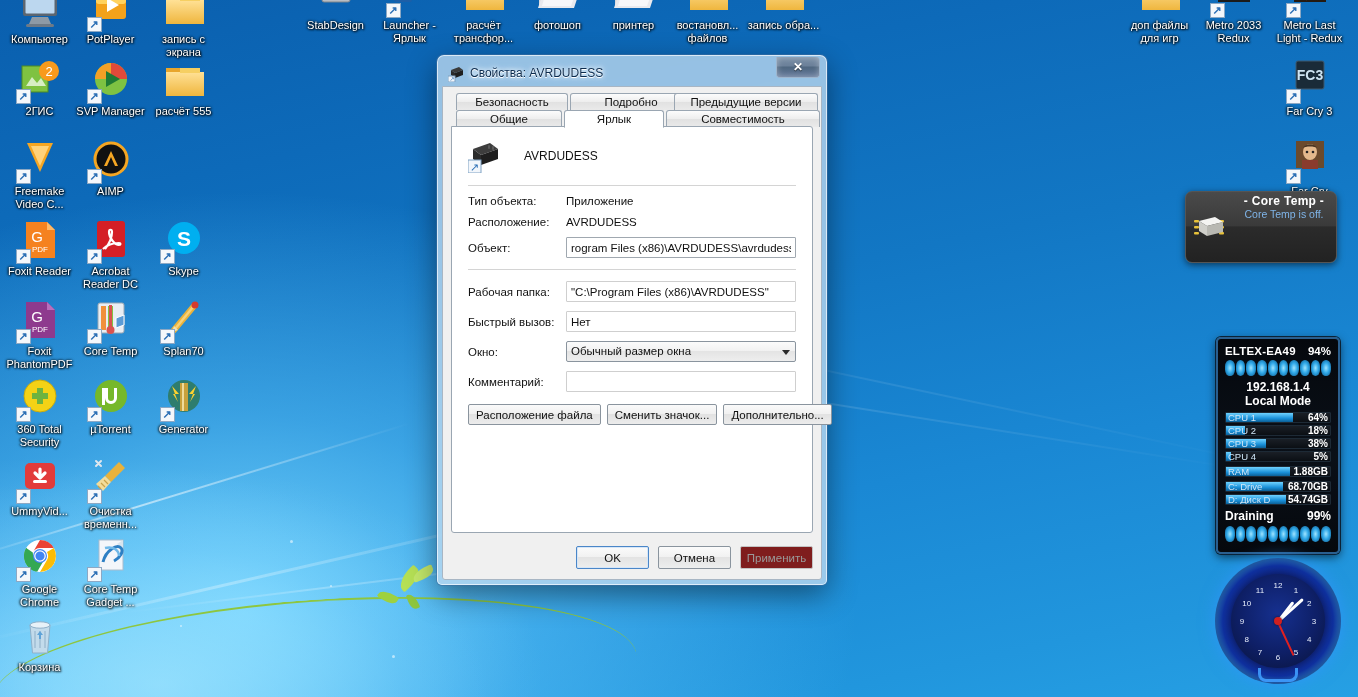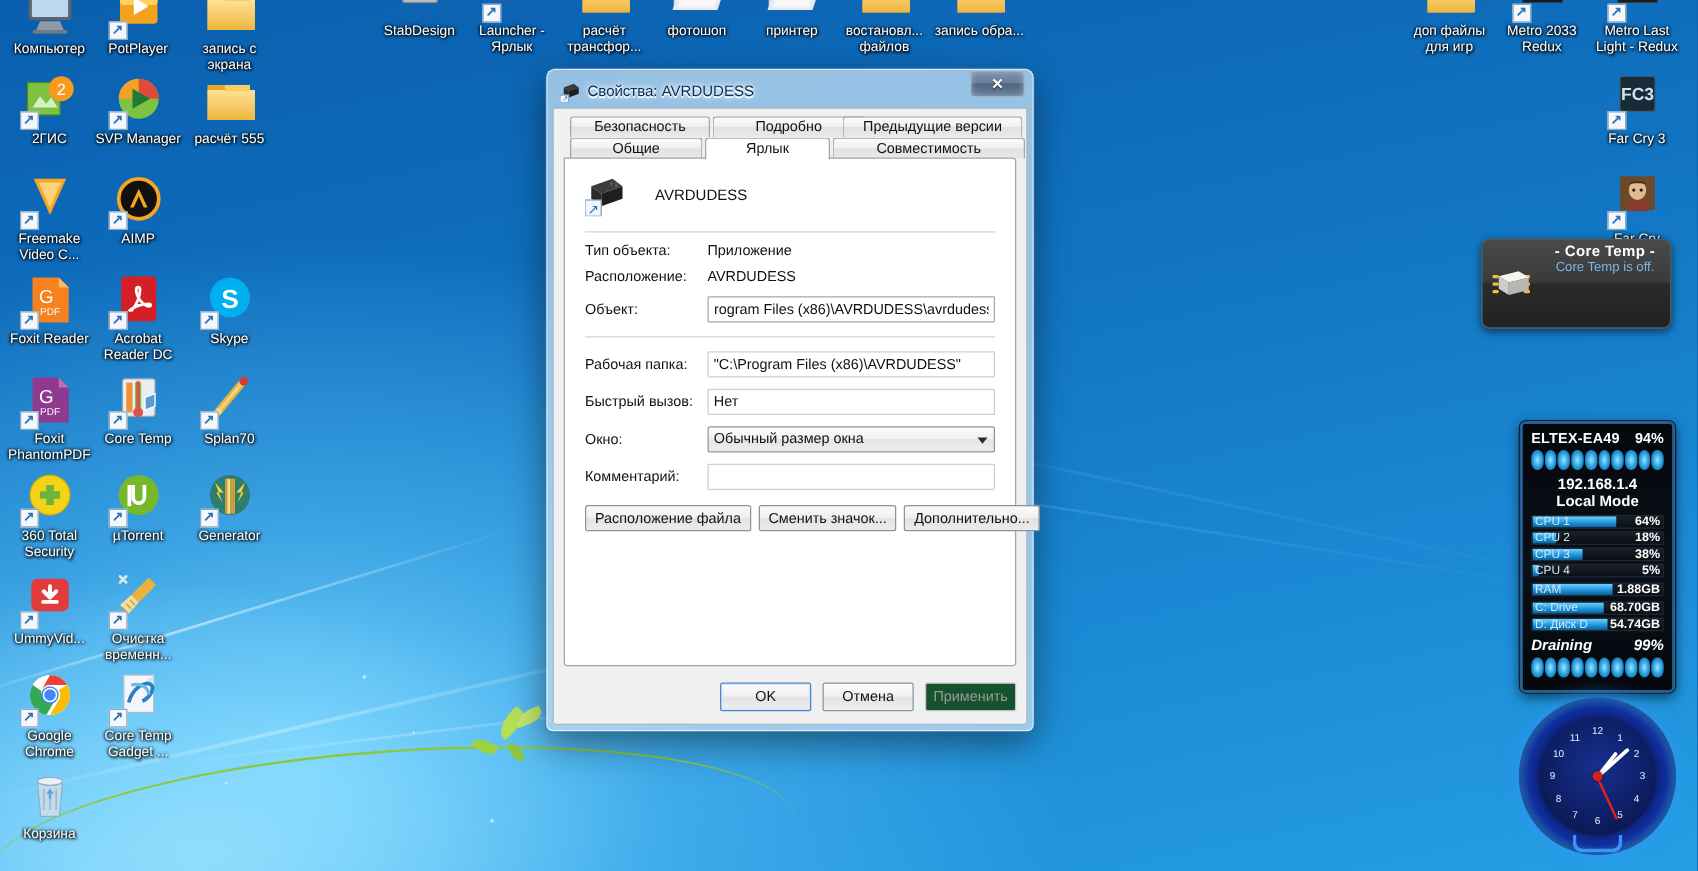--- a/index.html
+++ b/index.html
@@ -94,21 +94,21 @@
      background:radial-gradient(ellipse at center, #9fe4ff 0%, #2fa8e8 45%, #0d4f7d 100%);}
   .sg-ip{ text-align:center; font-size:12px; font-weight:bold; color:#fff; line-height:14px;}
   .sg-mode{ text-align:center; font-size:12px; font-weight:bold; color:#fff; line-height:14px; margin-bottom:4px;}
   .sg-meter{ position:relative; height:11px; margin-bottom:2px; background:linear-gradient(180deg,#1a1f26,#0b0f14);
      border:1px solid #1d2a36; border-radius:1px; overflow:hidden;}
   .sg-meter .fill{ position:absolute; left:0; top:0; bottom:0;
      background:linear-gradient(180deg,#6fd2ff,#1a90d8 60%,#0b5f96);}
   .sg-meter .lbl{ position:absolute; left:2px; top:-1px; font-size:9.5px; color:#cfe6f7; z-index:2; line-height:12px;}
   .sg-meter .val{ position:absolute; right:2px; top:-1px; font-size:10px; color:#fff; font-weight:bold; z-index:2; line-height:12px;}
   .sg-bat-row{ display:flex; justify-content:space-between; align-items:baseline; margin-top:4px;}
-  .sg-bat-txt{ font-size:12px; font-weight:bold; color:#fff;font-style:italic;}
+  .sg-bat-txt{ font-size:12px; font-weight:bold; color:#fff;}
   .sg-update{ font-size:11.5px; font-weight:bold; color:#fff; margin-top:21px;}
 
   
   #clock-gadget{
     position:absolute; left:1215px; top:558px; width:126px; height:126px;
   }
   .clock-ring{
     position:absolute; inset:0; border-radius:50%;
     background:radial-gradient(circle at 50% 50%, #0b1a5e 0%, #0d2070 52%, #1138b8 62%, #2f86f5 70%, #6fc3ff 76%, #2f86f5 82%, #0e1f63 90%, #050a22 100%);
     box-shadow:0 0 16px rgba(50,150,255,.75), inset 0 0 18px rgba(0,0,0,.7);
@@ -206,21 +206,21 @@
     position:absolute; left:8px; right:8px; bottom:9px; height:24px;
     display:flex; justify-content:flex-end; gap:9px;
   }
   .bigbtn{
     width:73px; height:23px; font-size:11.5px; color:#111;
     border:1px solid #8a949e; border-radius:2px;
     background:linear-gradient(180deg,#fbfbfb 0%, #f1f1f1 48%, #e3e3e3 50%, #edeeee 100%);
     display:flex; align-items:center; justify-content:center;
   }
   .bigbtn.default{ border:1px solid #4a86c8; box-shadow:inset 0 0 0 1px #d6e6f7; }
-  .bigbtn.disabled{ color:#9a9a9a; background:#14532d; border-color:#c3c3c3;}
+  .bigbtn.disabled{ color:#9a9a9a; background:#7f1d1d; border-color:#c3c3c3;}
 </style>
 </head>
 <body>
 
 <div id="desktop">
   <div class="glow-bl"></div>
   <div class="streak s1"></div>
   <div class="streak s2"></div>
   <div class="streak s3"></div>
   <div class="streak s4"></div>

